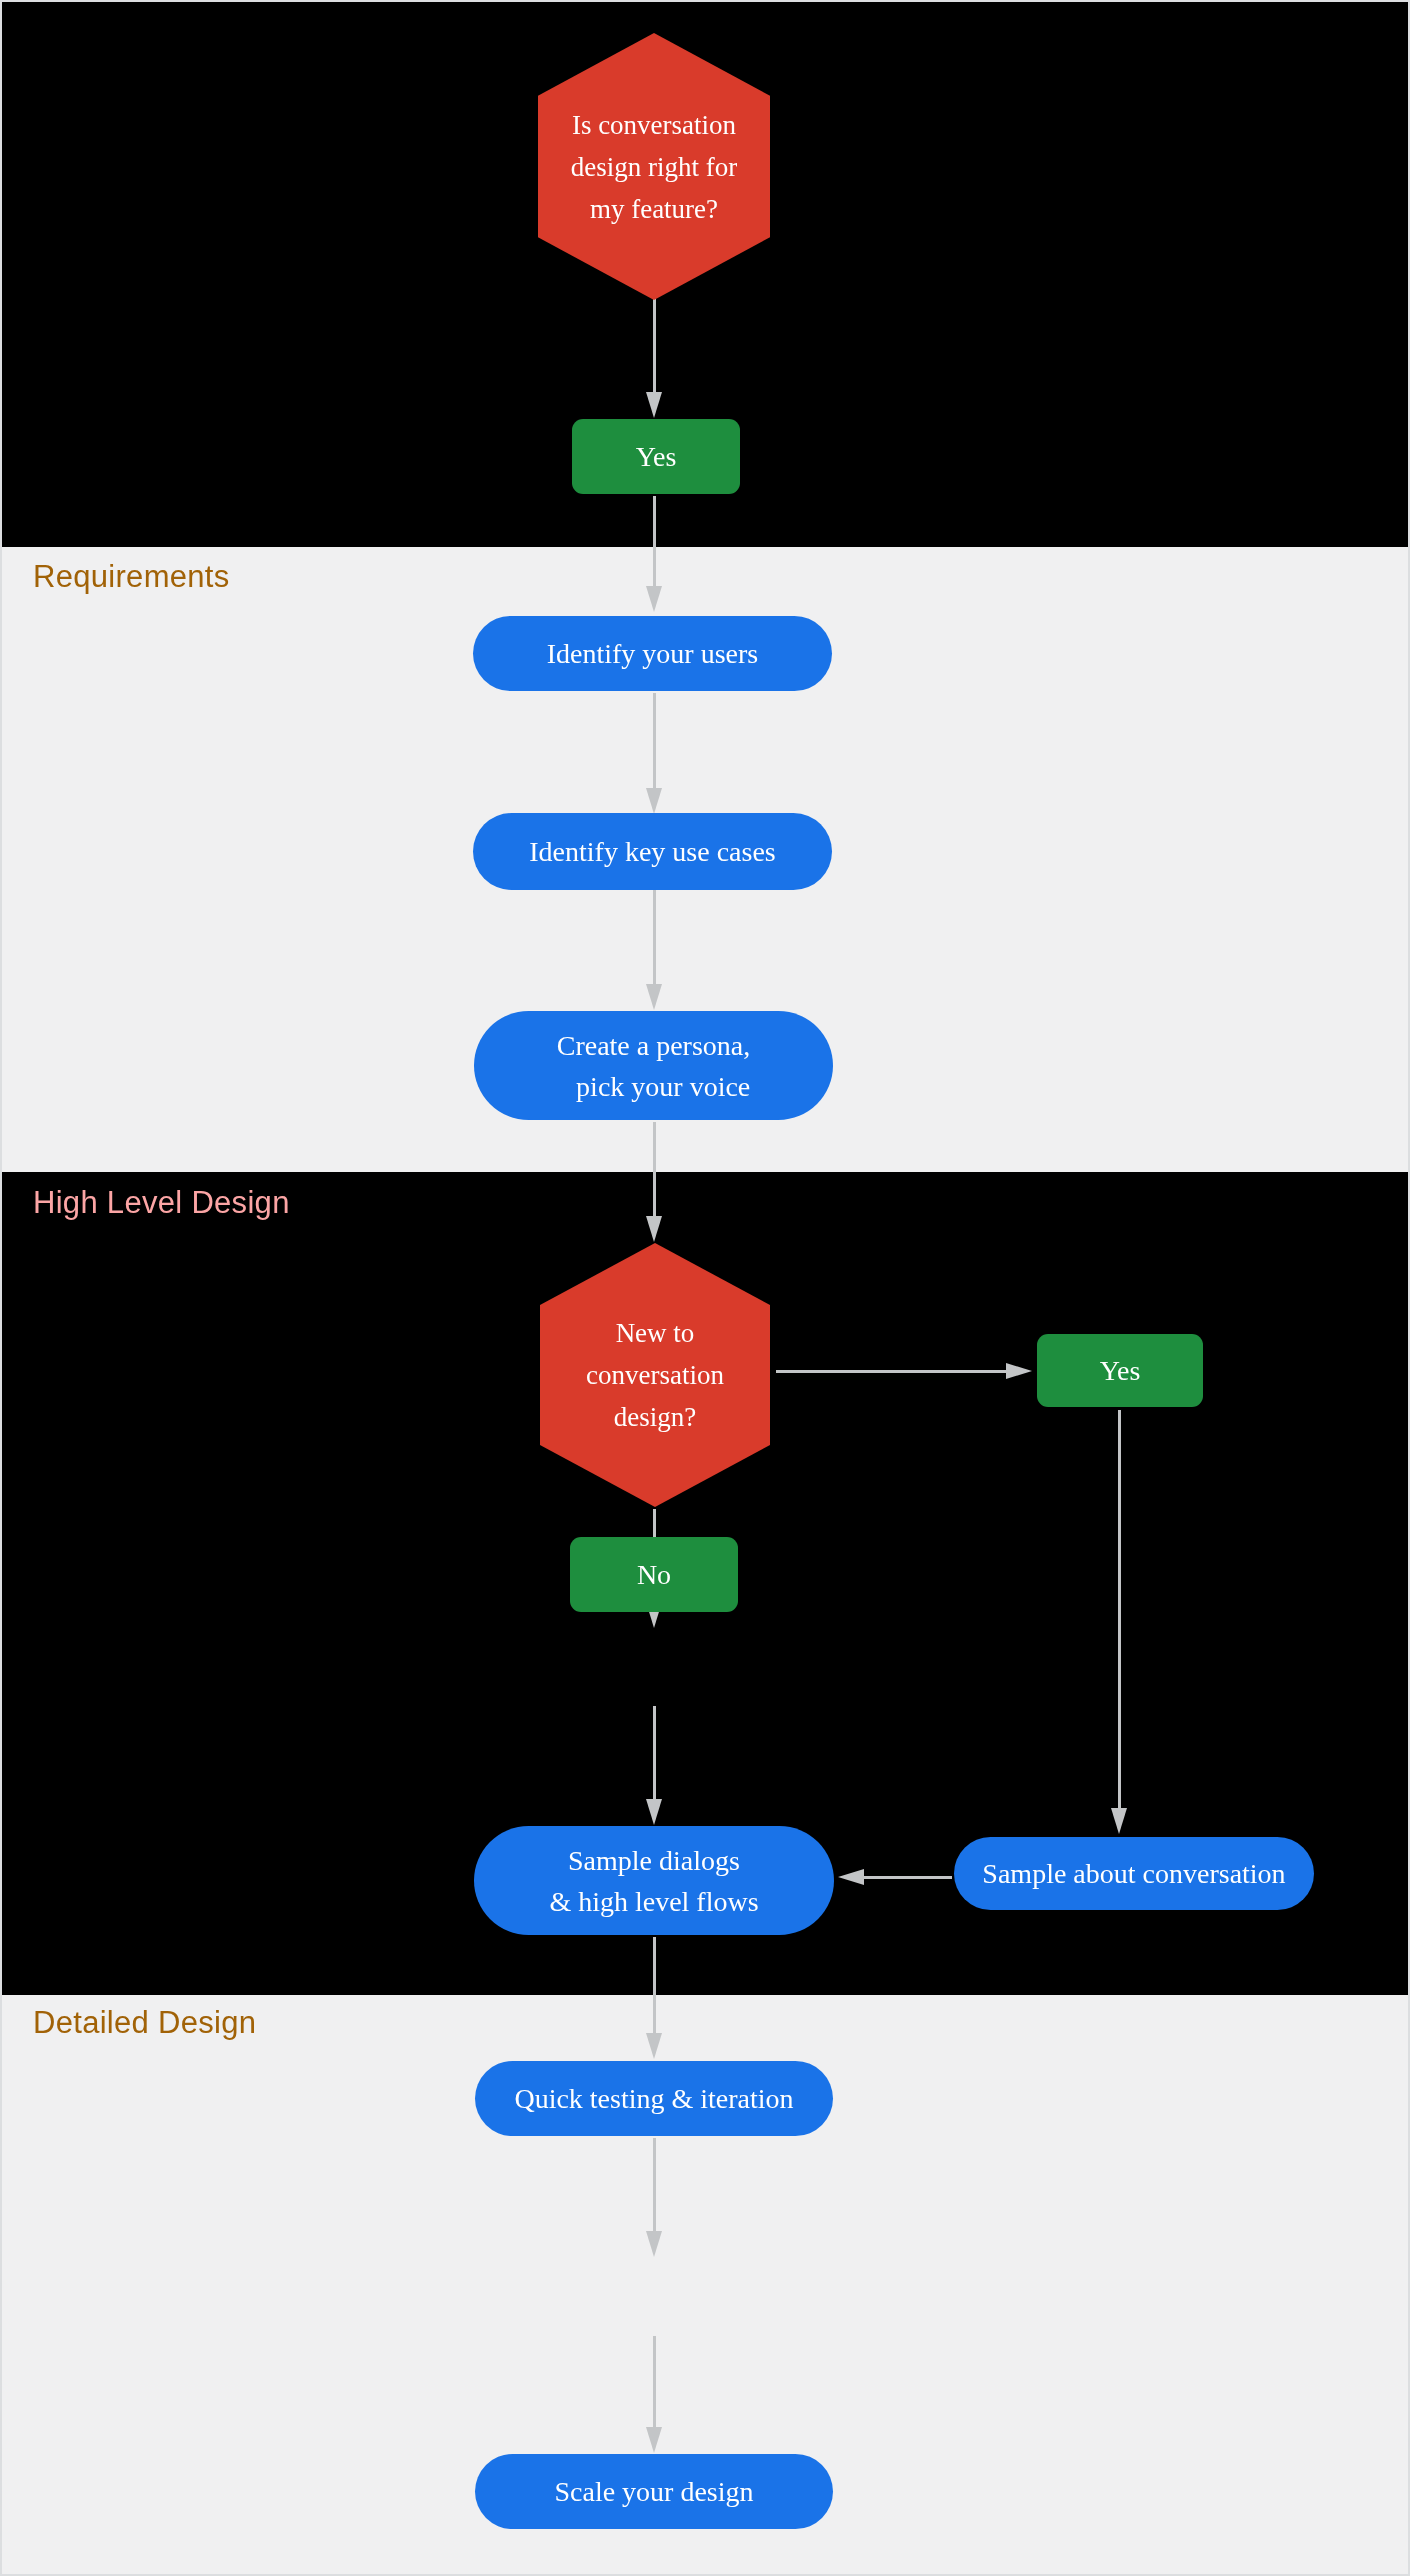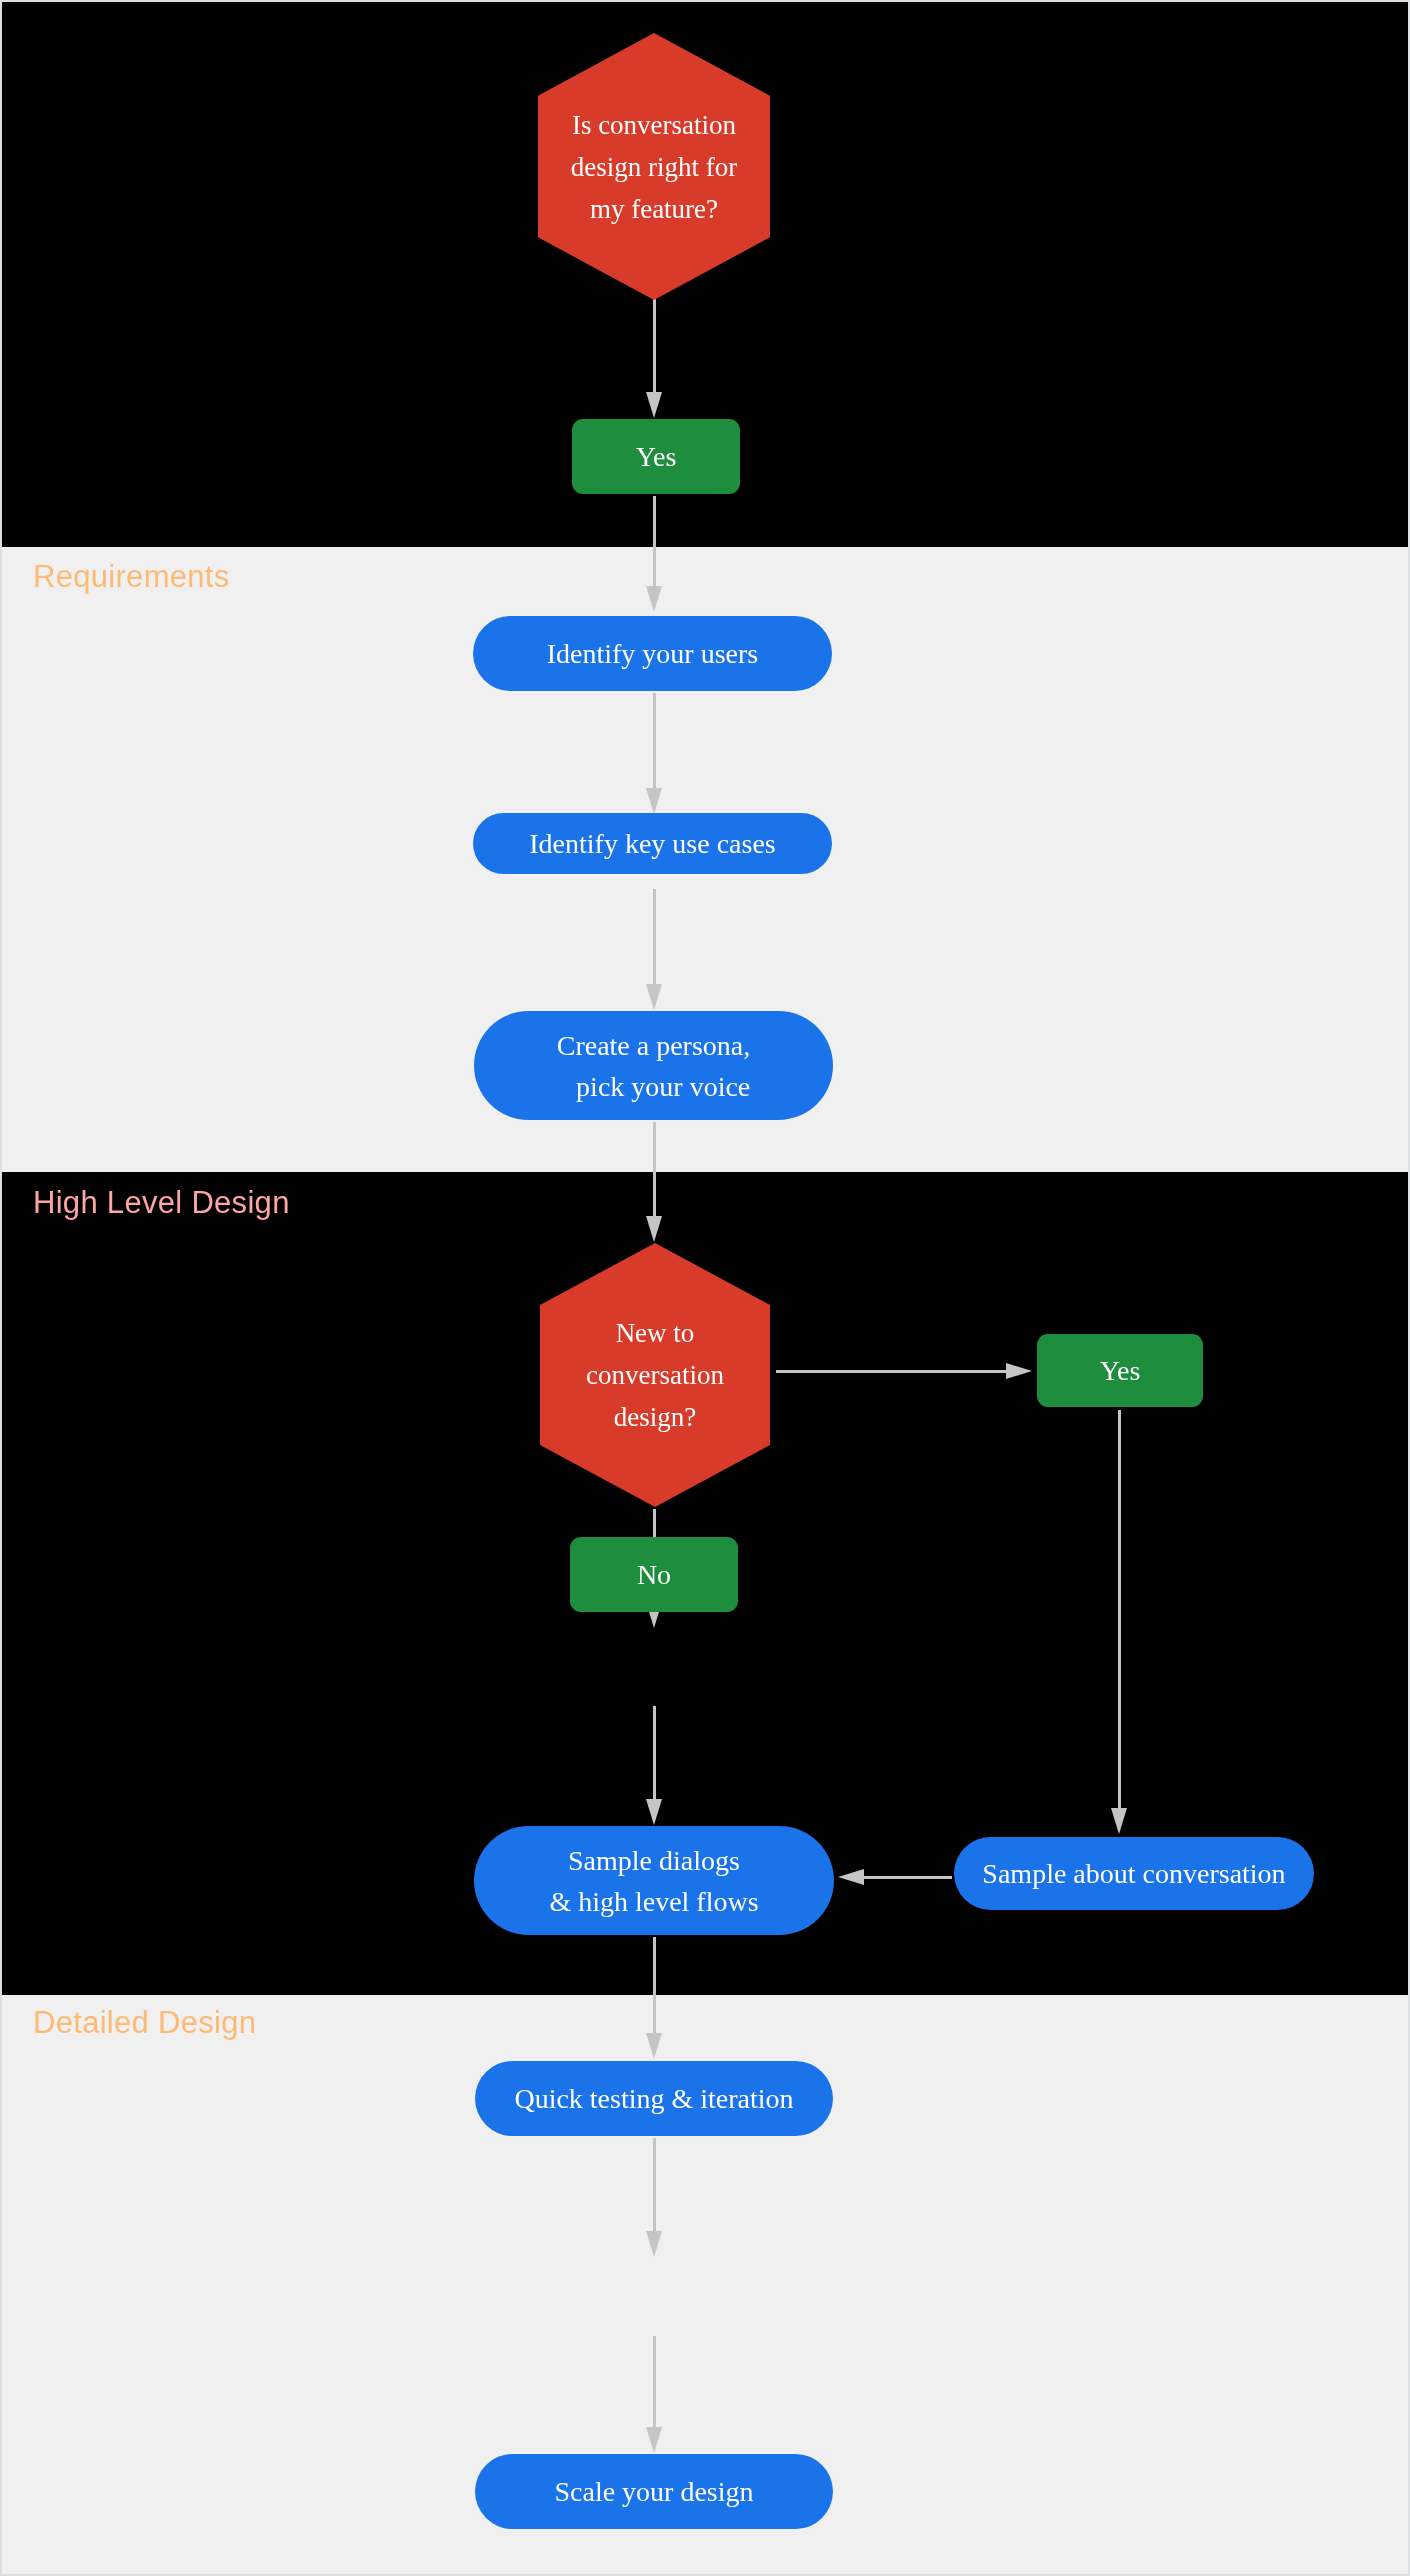--- a/index.html
+++ b/index.html
@@ -8,21 +8,21 @@
     font-family:"Liberation Sans",sans-serif;background:#000;
   }
   .frame{position:absolute;inset:0;border:2.8px solid #dcdee0;pointer-events:none;z-index:40;}
   .section{position:absolute;left:0;width:100%;}
   .sec-dark{background:#000000;}
   .sec-light{background:#f0f0f1;}
   .section-label{
     position:absolute;font-size:31px;letter-spacing:0.3px;font-weight:400;z-index:5;
     white-space:nowrap;
   }
-  .lbl-light{color:#fdba74;}
+  .lbl-light{color:#a16207;}
   .lbl-dark{color:#fca5a5;}
   .node{
     position:absolute;display:flex;align-items:center;justify-content:center;
     color:#ffffff;text-align:center;z-index:6;white-space:pre-line;
     font-weight:500;
     font-family:Liberation Serif, serif;
   }
   .hex{
     background:var(--red,#d93b2b);
     clip-path:polygon(50% 0,100% 23.5%,100% 76.5%,50% 100%,0 76.5%,0 23.5%);
@@ -84,21 +84,21 @@
   <div class="arrow arrow-v" style="left:653px;top:2336px;height:91px;"></div>
 
   <div class="node hex" style="left:538px;top:33px;width:232px;height:267px;">Is conversation
 design right for
 my feature?</div>
 
   <div class="node btn" style="left:572px;top:419px;width:168px;height:75px;">Yes</div>
 
   <div class="node pill" style="left:473px;top:616px;width:359px;height:75px;">Identify your users</div>
 
-  <div class="node pill" style="left:473px;top:813px;width:359px;height:61px;">Identify key use cases</div>
+  <div class="node pill" style="left:473px;top:813px;width:359px;height:77px;">Identify key use cases</div>
 
   <div class="node pill" style="left:474px;top:1011px;width:359px;height:109px;text-align:right;">Create a persona,
 pick your voice</div>
 
   <div class="node hex" style="left:540px;top:1243px;width:230px;height:264px;">New to
 conversation
 design?</div>
 
   <div class="node btn" style="left:1037px;top:1334px;width:166px;height:73px;">Yes</div>
 

